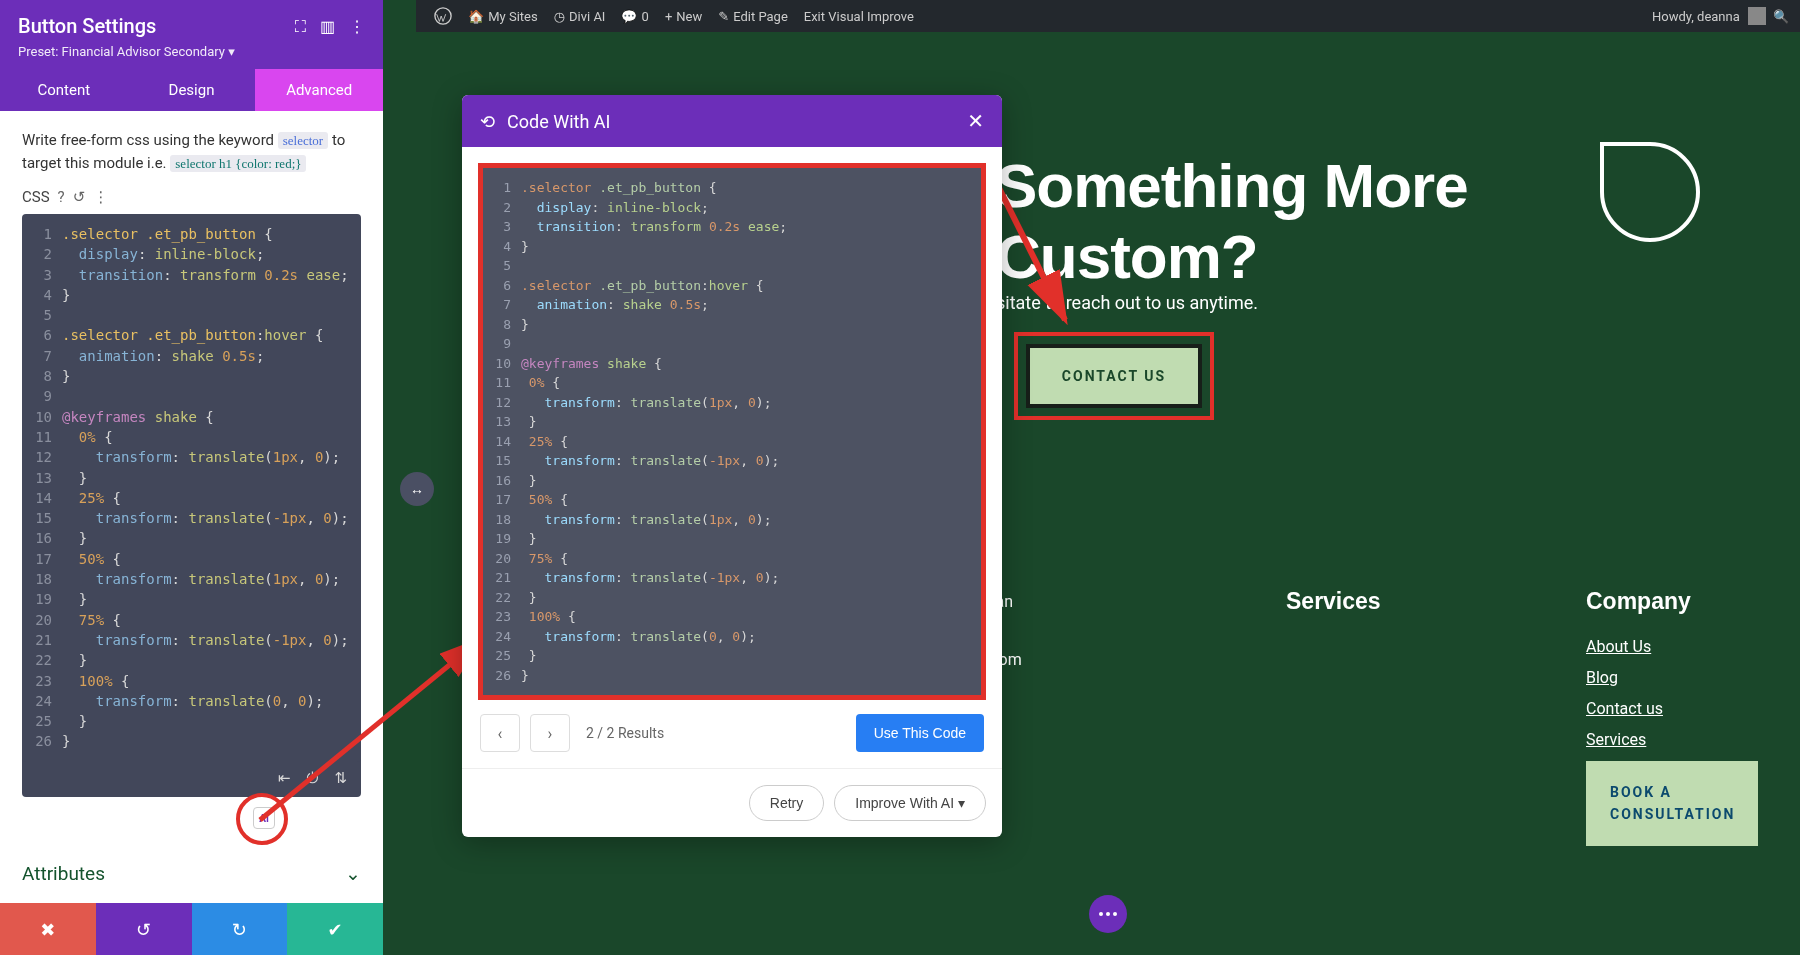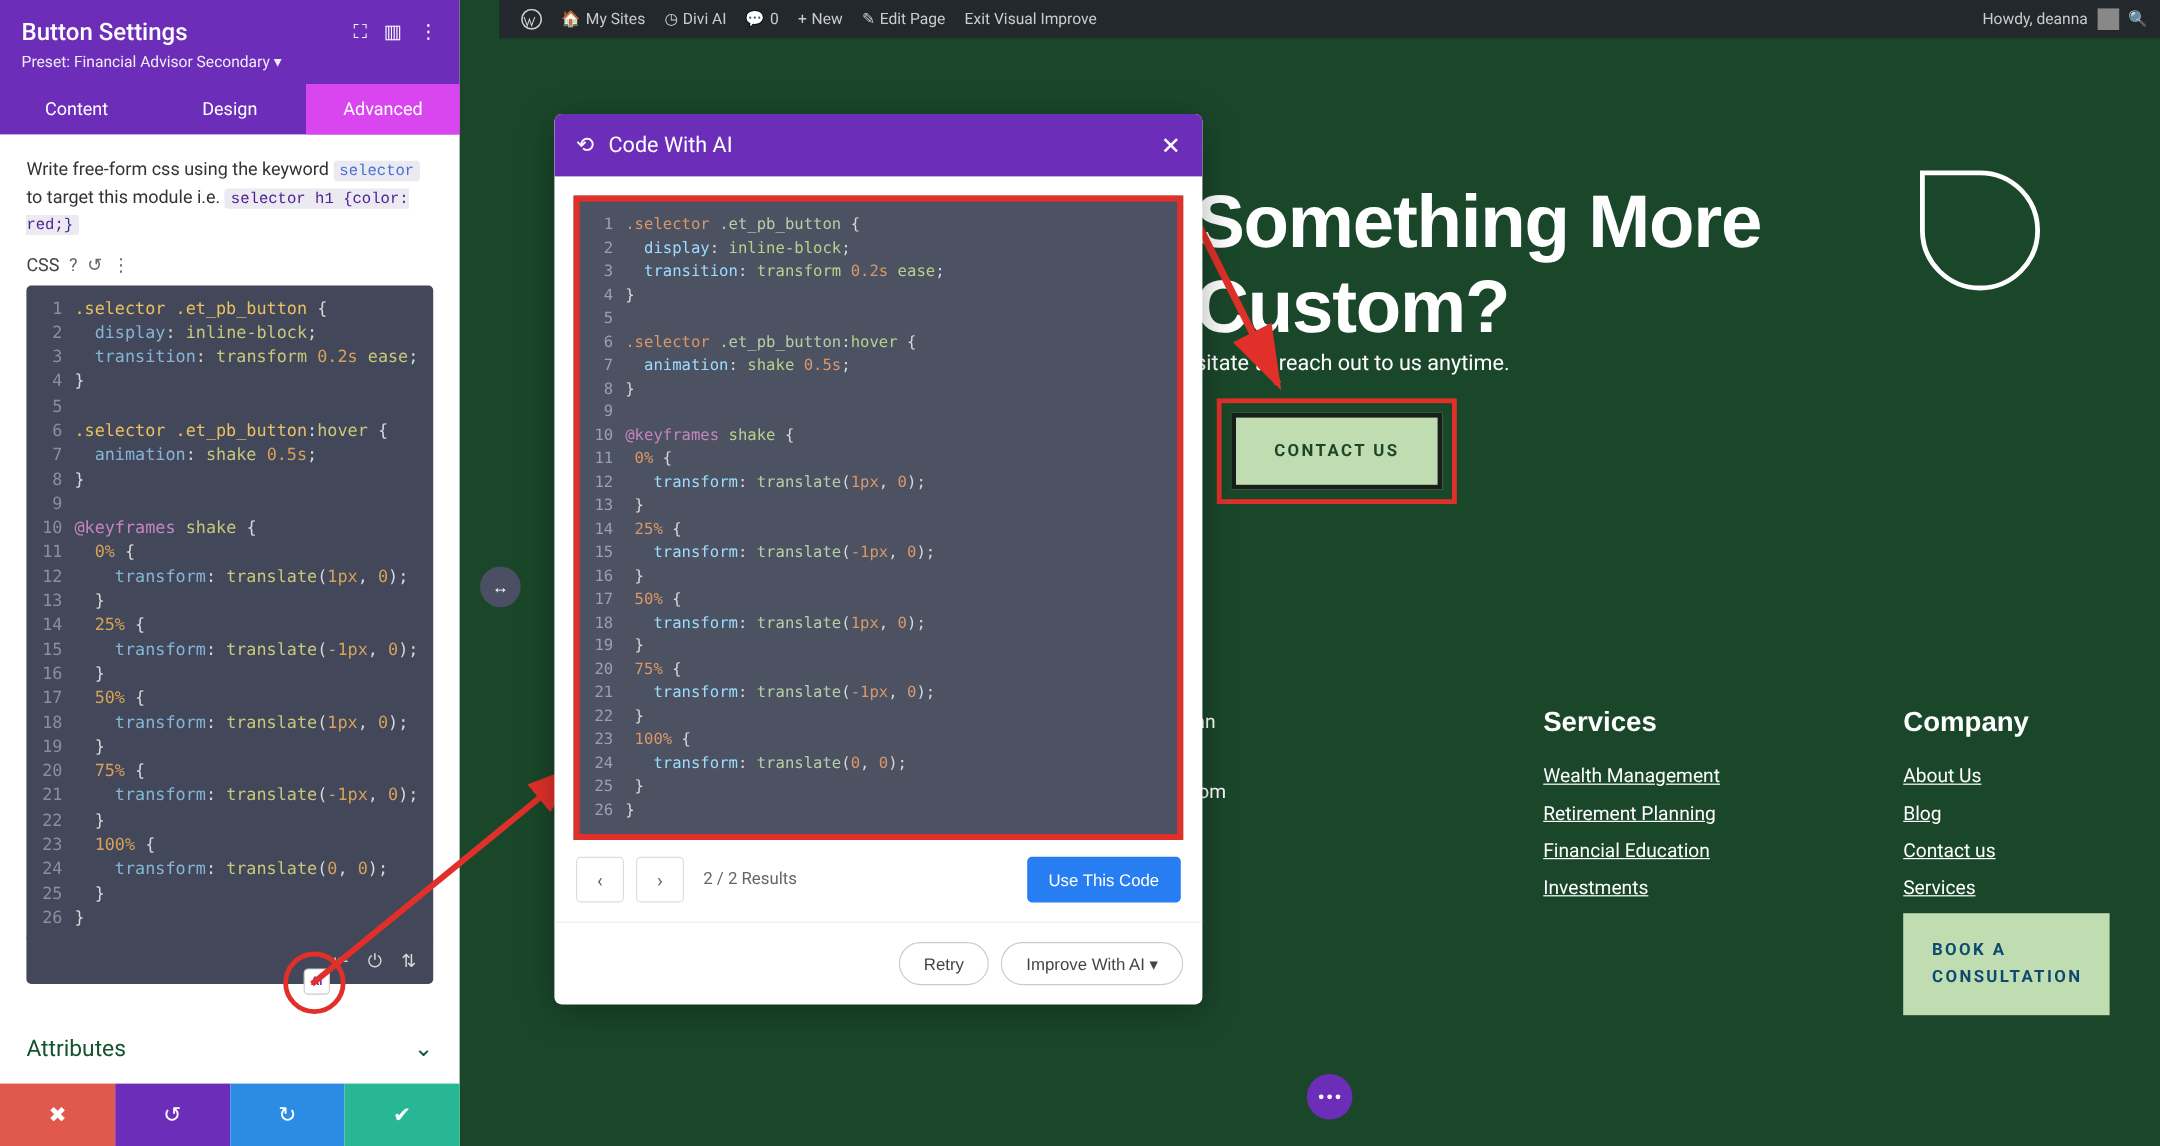--- a/index.html
+++ b/index.html
@@ -14,22 +14,22 @@
 .sb-title-row{display:flex;align-items:center;justify-content:space-between}
 .sb-title{font-size:20px;font-weight:500}
 .sb-title-icons{display:flex;gap:14px}
 .sb-title-icons span{cursor:pointer;font-size:16px}
 .sb-preset{font-size:13px;margin-top:6px;opacity:.9}
 .sb-tabs{display:flex;background:#6c2eb9;color:#fff}
 .sb-tab{flex:1;text-align:center;padding:12px 0;font-size:15px;cursor:pointer}
 .sb-tab.active{background:#d946ef}
 .sb-body{flex:1;overflow:auto;padding:18px 22px 0}
 .sb-helptext{font-size:15px;line-height:1.5;color:#333;margin-bottom:14px}
-.kw{background:#eaeaf0;font-family:Liberation Mono, monospace;font-size:13px;padding:1px 5px;border-radius:3px;color:#4a6fd8}
-.kw.red{color:#4c1d95}
+.kw{background:#eaeaf0;font-family:Liberation Serif, serif;font-size:13px;padding:1px 5px;border-radius:3px;color:#4a6fd8}
+.kw.red{color:#0f766e}
 .css-row{display:flex;align-items:center;gap:8px;margin-bottom:8px;font-size:15px;color:#444}
 .css-row .ico{cursor:pointer;color:#666}
 .editor{background:#42475a;border-radius:4px;font-family:Menlo,Consolas,monospace;font-size:14px;line-height:1.45;padding:10px 0;color:#d8d8d8;position:relative}
 .editor .line{display:flex}
 .editor .ln{width:40px;text-align:right;padding-right:10px;color:#8a8f9e;user-select:none;flex:none}
 .editor .code{white-space:pre}
 .t-sel{color:#e9c062}.t-prop{color:#87b4d6}.t-val{color:#c8c87a}.t-num{color:#d8a15a}.t-punc{color:#d8d8d8}.t-kw{color:#c586c0}
 .editor-toolbar{display:flex;justify-content:flex-end;gap:16px;padding:10px 14px;background:#42475a;border-top:1px solid #555;border-radius:0 0 4px 4px;margin-top:-4px}
 .editor-toolbar .tb-ico{color:#d8d8d8;cursor:pointer;font-size:15px}
 .ai-circle{position:absolute;left:236px;top:793px;width:52px;height:52px;border:4px solid #e1302a;border-radius:50%;display:flex;align-items:center;justify-content:center;z-index:12}
@@ -106,26 +106,20 @@
   <div class="logo-drop"></div>
 
   <div class="footer-cols">
     <div class="fcol">
       <div class="addr" style="white-space:pre-line">San
 
 .com</div>
     </div>
     <div class="fcol">
       <h3>Services</h3>
-      <div id="svc-links">
-          <a>Wealth Management</a>
-          <a>Retirement Planning</a>
-          <a>Financial Education</a>
-          <a>Investments</a>
-        </div>
     </div>
     <div class="fcol">
       <h3>Company</h3>
       <div id="comp-links">
           <a>About Us</a>
           <a>Blog</a>
           <a>Contact us</a>
           <a>Services</a>
         </div>
       <div class="book-btn" style="white-space:pre-line">BOOK A

